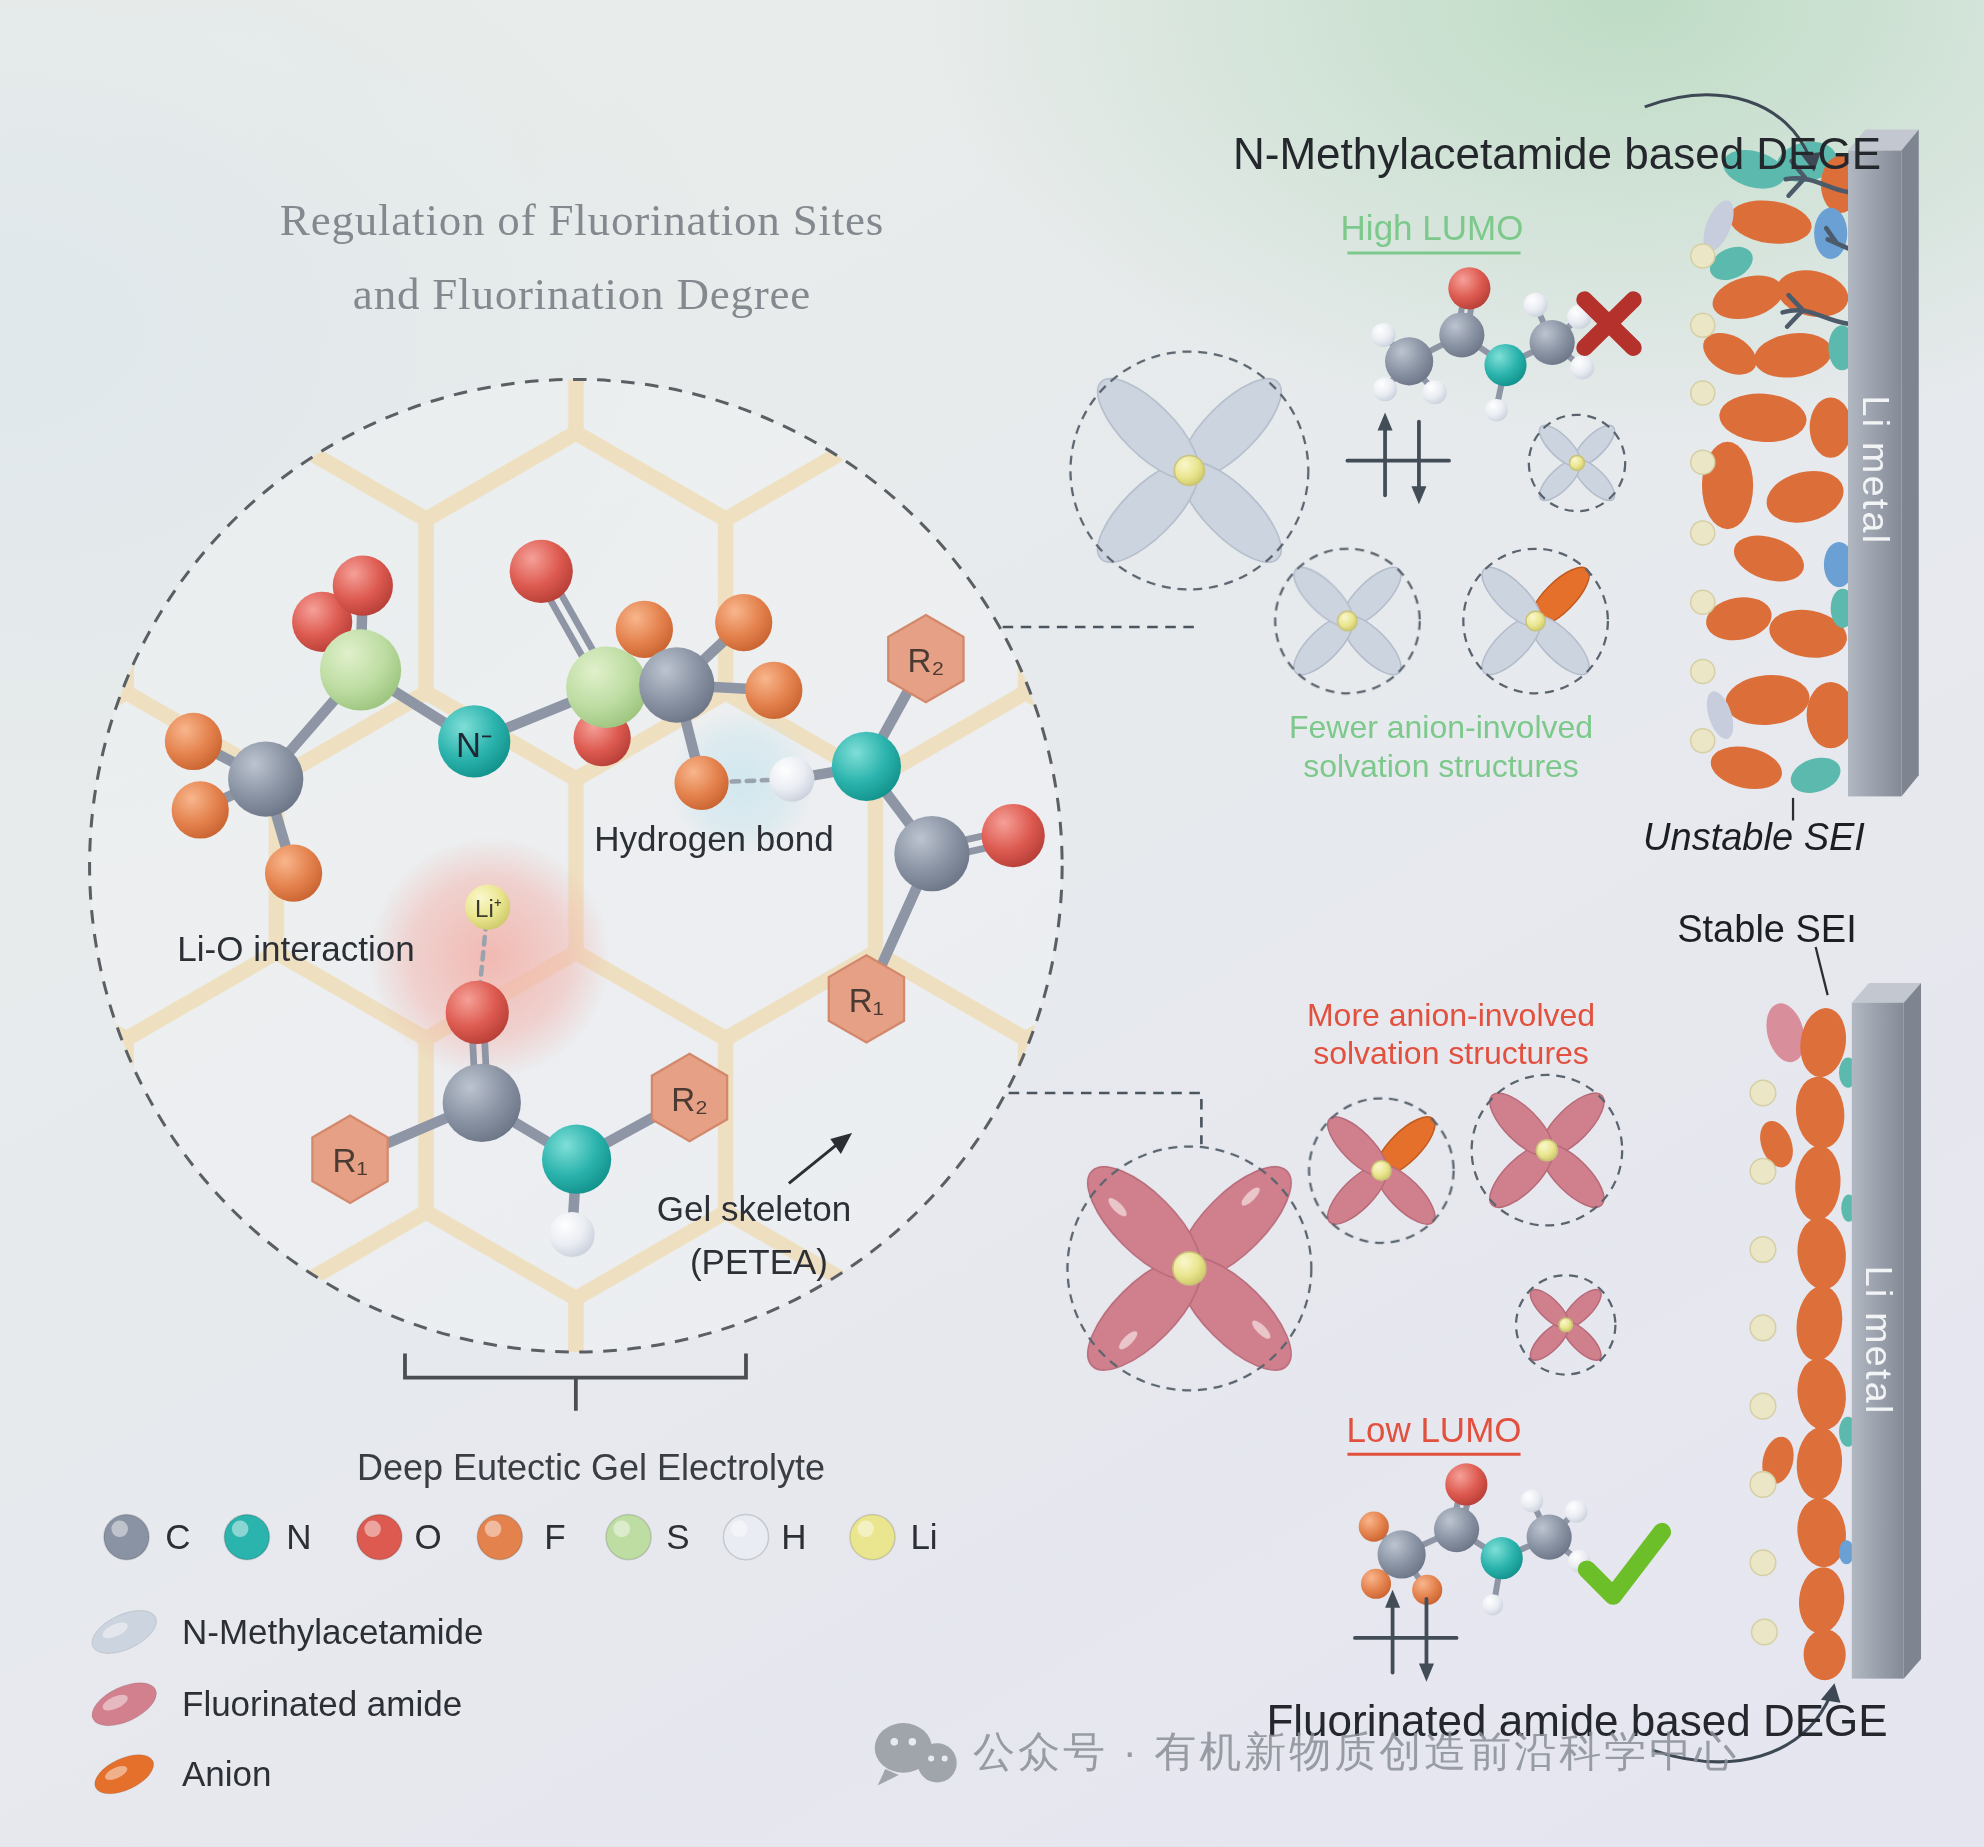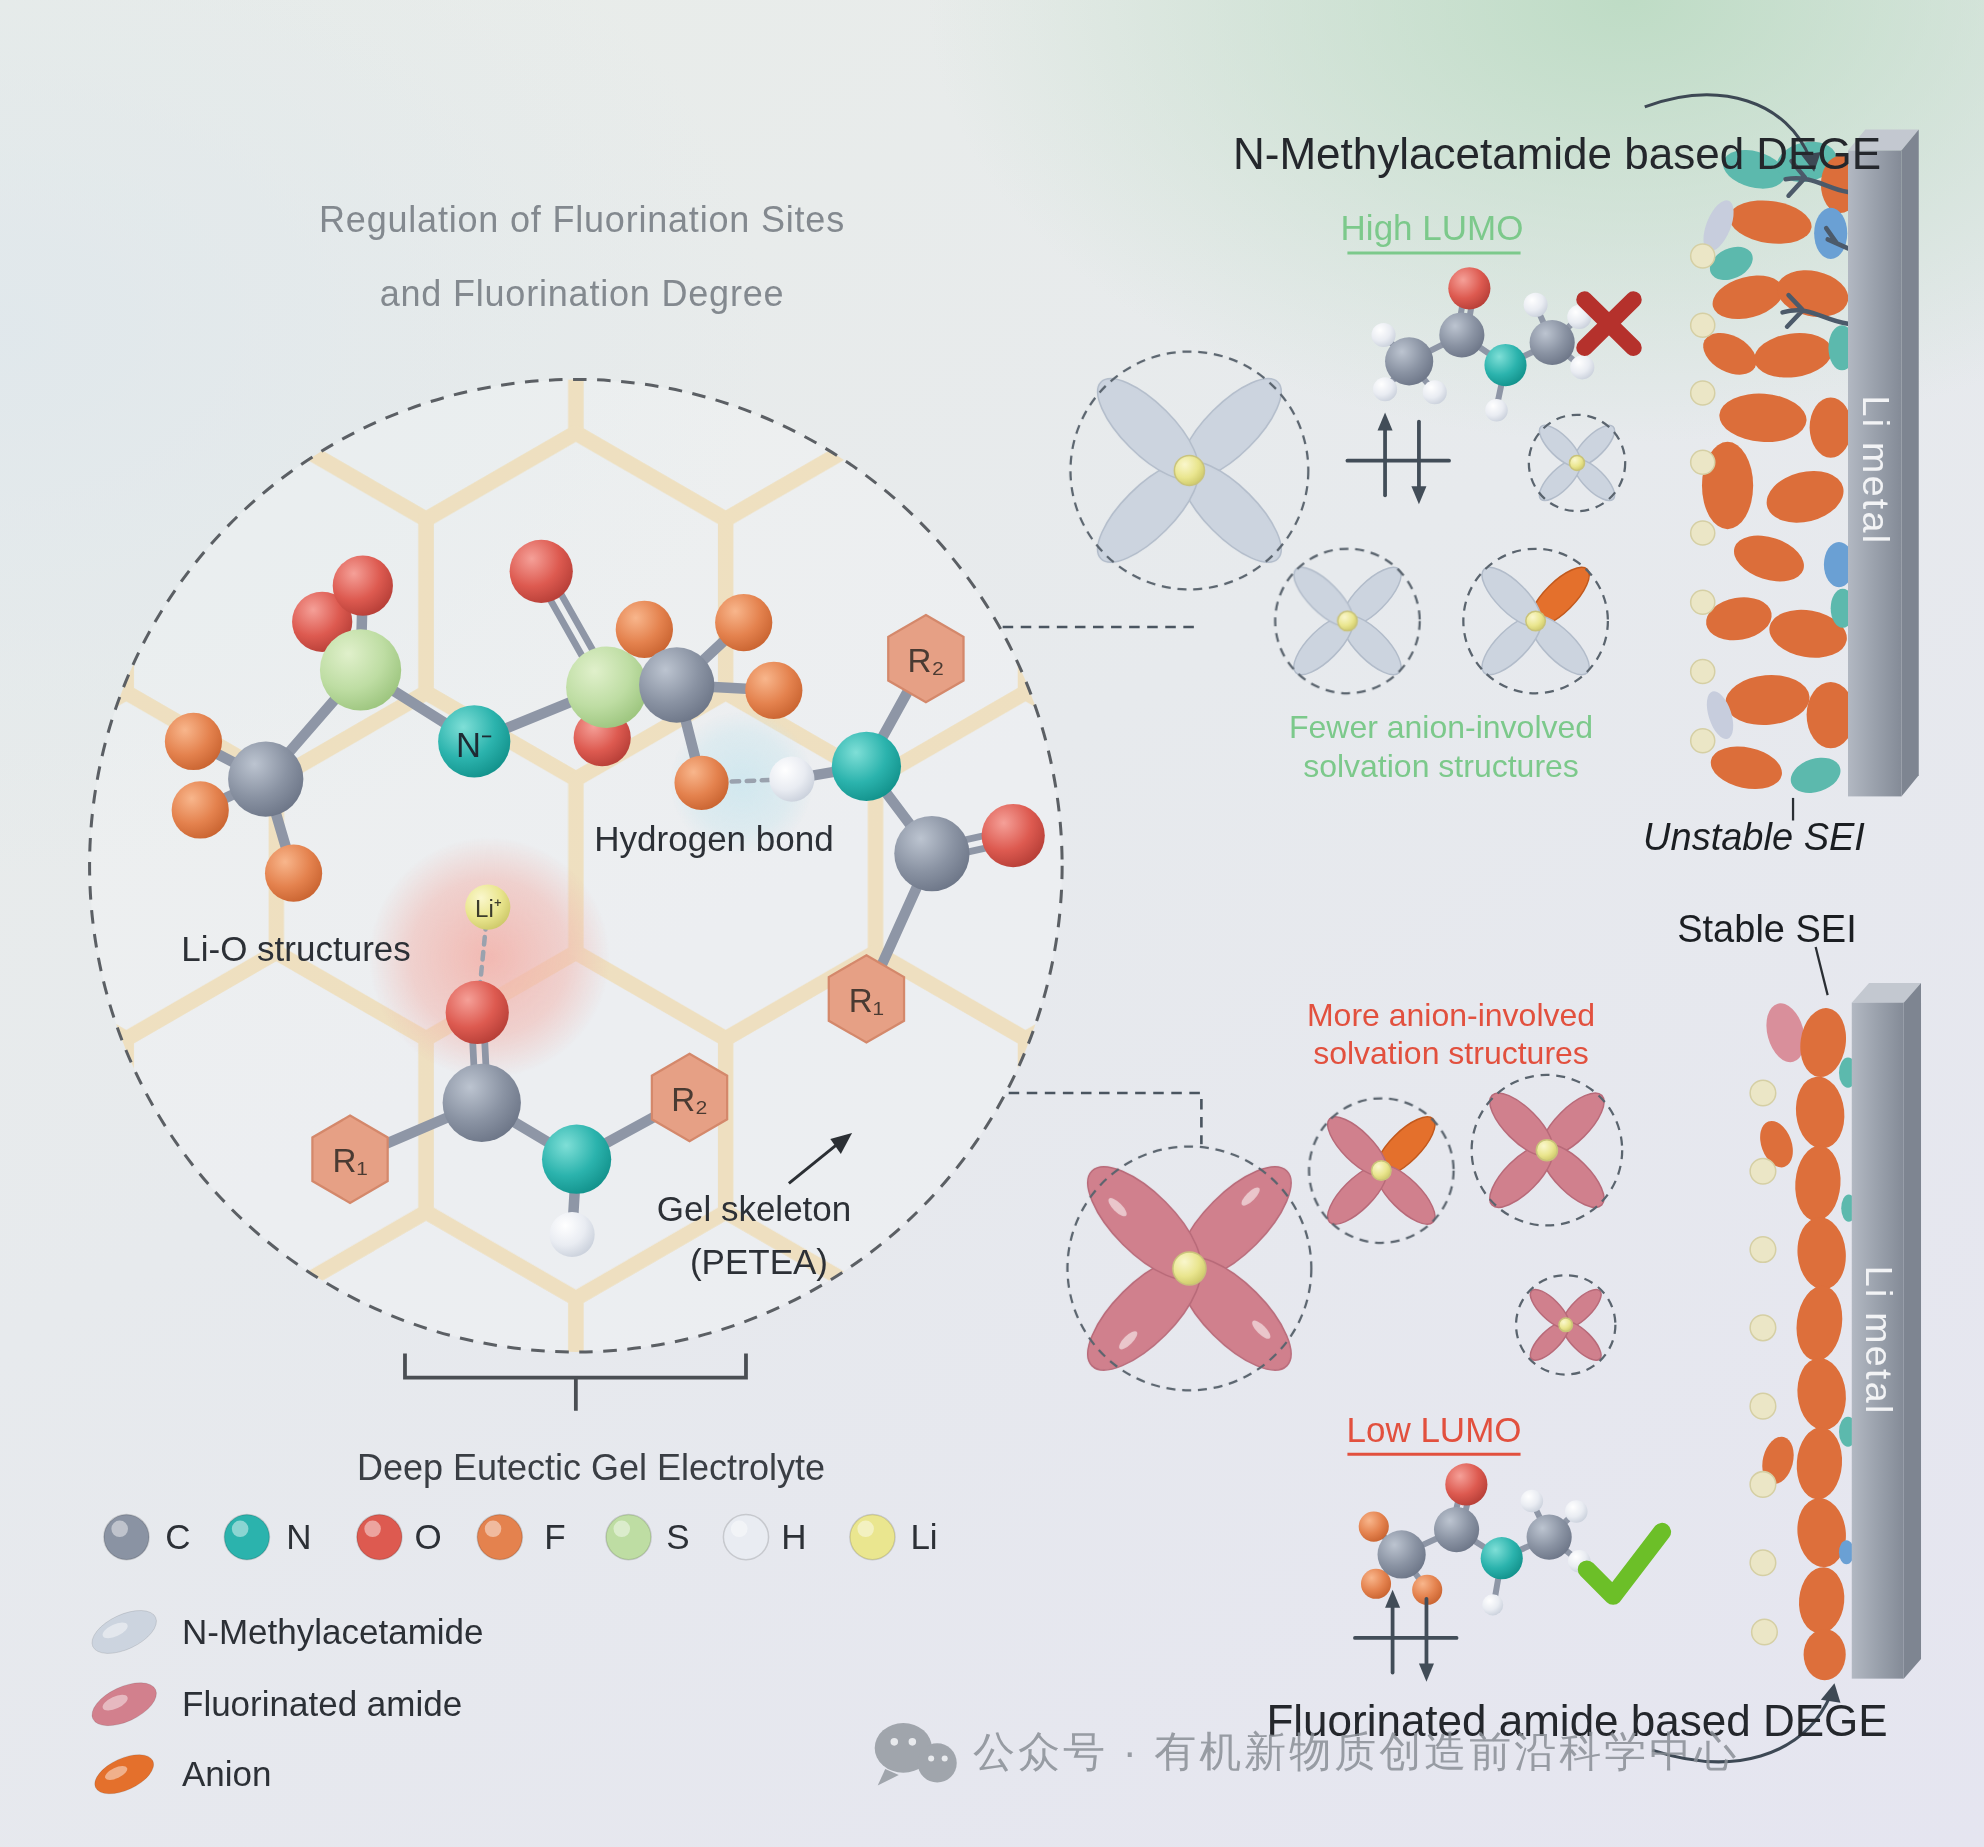--- a/index.html
+++ b/index.html
@@ -8,21 +8,21 @@
     font-family:"Liberation Sans", sans-serif;
     background:
       radial-gradient(ellipse 1129px 715px at 82% 0%, rgba(188,219,195,0.95), rgba(188,219,195,0) 62%),
       radial-gradient(ellipse 1280px 903px at 0% 18%, rgba(223,231,236,0.85), rgba(223,231,236,0) 60%),
       linear-gradient(150deg,#e9ede9 0%, #e7eaed 45%, #e5e5f0 100%);
   }
   svg.layer{position:absolute; left:0; top:0;}
   .abs{position:absolute; white-space:nowrap;}
   .ctr{transform:translate(-50%,-50%);}
   .vctr{transform:translateY(-50%);}
-  .title{font-size:36px; color:#83898f; letter-spacing:0.8px; font-weight:500;}
+  .title{font-size:45px; color:#83898f; letter-spacing:0.8px; font-weight:500;font-family:Liberation Serif, serif;}
   .h-main{font-size:44px; color:#24272c; font-weight:500;}
   .lbl{font-size:35px; color:#2c3036;}
   .lumo-green{font-size:35px; color:#7cc98b; font-weight:500;}
   .solv-green{font-size:32px; color:#7cc98b; font-weight:500;}
   .lumo-red{font-size:35px; color:#e2503e; font-weight:500;}
   .solv-red{font-size:32px; color:#e2503e; font-weight:500;}
   .sei-lbl{font-size:38px; color:#1b1e22;}
   .caption{font-size:36px; color:#3a3e44;}
   .legend-lbl{font-size:35px; color:#2c3036;}
   .watermark{font-size:42px; color:#8a8f96; opacity:0.85; letter-spacing:3px;}
@@ -534,21 +534,21 @@
 <div class="abs ctr sei-lbl" style="left:1754px; top:837px;font-style:italic;">Unstable SEI</div>
 
 <div class="abs ctr sei-lbl" style="left:1767px; top:929px;">Stable SEI</div>
 <div class="abs ctr solv-red" style="left:1451px; top:1015px;">More anion-involved</div>
 <div class="abs ctr solv-red" style="left:1451px; top:1053px;">solvation structures</div>
 <div class="abs ctr lumo-red" style="left:1434px; top:1430px;">Low LUMO</div>
 
 <div class="abs ctr h-main" style="left:1577px; top:1721px;">Fluorinated amide based DEGE</div>
 
 <div class="abs ctr lbl" style="left:714px; top:839px;">Hydrogen bond</div>
-<div class="abs ctr lbl" style="left:296px; top:949px;">Li-O structures</div>
+<div class="abs ctr lbl" style="left:296px; top:949px;">Li-O interaction</div>
 <div class="abs ctr lbl" style="left:754px; top:1209px;">Gel skeleton</div>
 <div class="abs ctr lbl" style="left:759px; top:1262px;">(PETEA)</div>
 <div class="abs ctr caption" style="left:591px; top:1468px;">Deep Eutectic Gel Electrolyte</div>
 
 <div class="abs ctr legend-lbl" style="left:178px;  top:1537px;">C</div>
 <div class="abs ctr legend-lbl" style="left:299px;  top:1537px;">N</div>
 <div class="abs ctr legend-lbl" style="left:428px;  top:1537px;">O</div>
 <div class="abs ctr legend-lbl" style="left:555px;  top:1537px;">F</div>
 <div class="abs ctr legend-lbl" style="left:678px;  top:1537px;">S</div>
 <div class="abs ctr legend-lbl" style="left:794px; top:1537px;">H</div>

